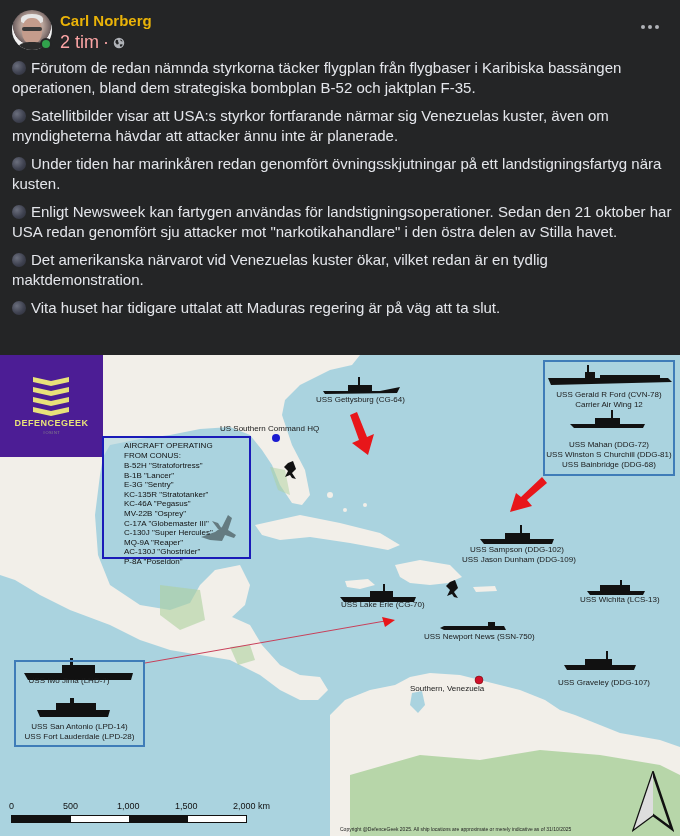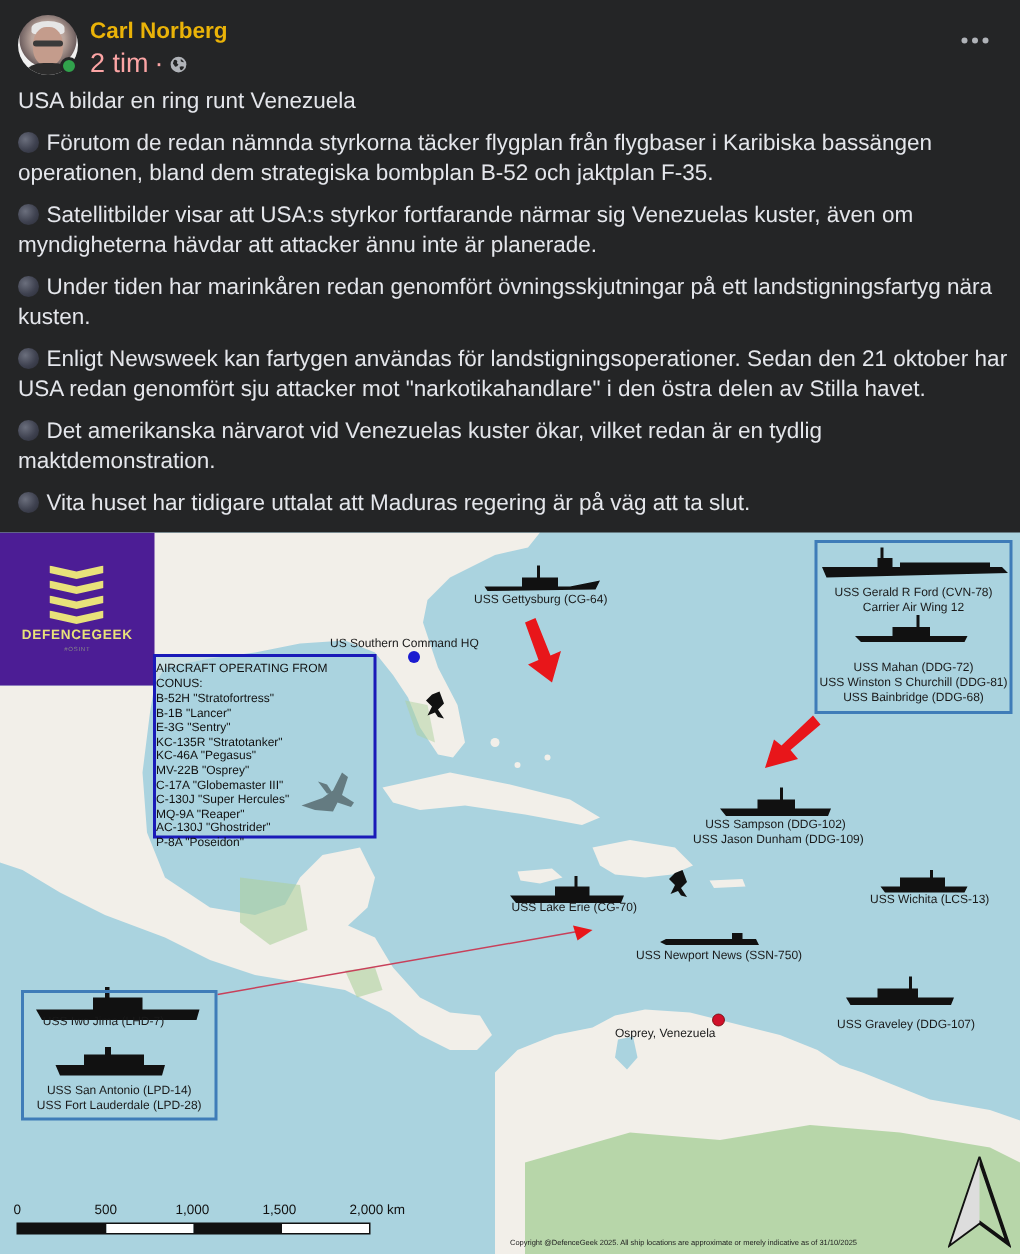--- a/index.html
+++ b/index.html
@@ -25,21 +25,21 @@
   .bullet { display: inline-block; width: 14px; height: 14px; border-radius: 50%; vertical-align: -2px; margin-right: 5px;
     background: radial-gradient(circle at 35% 35%, #6b6f7d 0%, #3f4250 55%, #2a2c36 100%); }
 
   .map { position: absolute; left: 0; top: 355px; width: 680px; height: 481px; overflow: hidden; background: #aad3df; }
   .map svg.geo { position: absolute; left: 0; top: 0; }
   .logo-box { position: absolute; left: 0; top: 0; width: 103px; height: 102px; background: #4c1d95; }
   .logo-chev { position: absolute; left: 33px; width: 36px; height: 9px; }
   .logo-text { position: absolute; left: 0; top: 63px; width: 103px; text-align: center; font-size: 9px; font-weight: bold; letter-spacing: 0.5px; color: #e8e27a; }
   .logo-sub { position: absolute; left: 0; top: 75px; width: 103px; text-align: center; font-size: 4px; color: #888; letter-spacing: 0.5px; }
 
-  .aircraft-box { position: absolute; left: 102px; top: 81px; width: 149px; height: 123px; background: rgba(170,211,223,0.55); border: 2px solid #1a1ab8; padding: 3px 0; }
+  .aircraft-box { position: absolute; left: 102px; top: 81px; width: 149px; height: 123px; background: rgba(170,211,223,0.55); border: 2px solid #1a1ab8; padding: 3px 20px; }
   .aircraft-box .title { font-size: 8px; color: #111; line-height: 10px; }
   .aircraft-box .item { font-size: 8px; color: #111; line-height: 9.6px; }
 
   .label { position: absolute; font-size: 8px; color: #1a1a1a; white-space: nowrap; line-height: 10px; }
   .label.center { text-align: center; }
 
   .ford-box { position: absolute; left: 543px; top: 5px; width: 132px; height: 116px; border: 2px solid #3f7cb8; }
   .amphib-box { position: absolute; left: 14px; top: 305px; width: 131px; height: 87px; border: 2px solid #3f7cb8; }
 
   .scale { position: absolute; left: 11px; top: 446px; }
@@ -71,21 +71,20 @@
     </svg>
   </div>
   <div class="more-button">
     <span></span>
     <span></span>
     <span></span>
   </div>
 </div>
 
 <div class="post-text">
-  <p>USA bildar en ring runt Venezuela</p>
   <p><span class="bullet"></span><span>Förutom de redan nämnda styrkorna täcker flygplan från flygbaser i Karibiska bassängen operationen, bland dem strategiska bombplan B-52 och jaktplan F-35.</span></p>
   <p><span class="bullet"></span><span>Satellitbilder visar att USA:s styrkor fortfarande närmar sig Venezuelas kuster, även om myndigheterna hävdar att attacker ännu inte är planerade.</span></p>
   <p><span class="bullet"></span><span>Under tiden har marinkåren redan genomfört övningsskjutningar på ett landstigningsfartyg nära kusten.</span></p>
   <p><span class="bullet"></span><span>Enligt Newsweek kan fartygen användas för landstigningsoperationer. Sedan den 21 oktober har USA redan genomfört sju attacker mot "narkotikahandlare" i den östra delen av Stilla havet.</span></p>
   <p><span class="bullet"></span><span>Det amerikanska närvarot vid Venezuelas kuster ökar, vilket redan är en tydlig maktdemonstration.</span></p>
   <p><span class="bullet"></span><span>Vita huset har tidigare uttalat att Maduras regering är på väg att ta slut.</span></p>
 </div>
 
 <div class="map">
   <svg class="geo" width="680" height="481" viewBox="0 0 680 481">
@@ -194,21 +193,21 @@
   </div>
 
   <div class="label center" style="left:462px;top:190px;width:110px">
     <div>USS Sampson (DDG-102)</div>
     <div>USS Jason Dunham (DDG-109)</div>
   </div>
   <div class="label" style="left:341px;top:245px">USS Lake Erie (CG-70)</div>
   <div class="label" style="left:580px;top:240px">USS Wichita (LCS-13)</div>
   <div class="label" style="left:424px;top:277px">USS Newport News (SSN-750)</div>
   <div class="label" style="left:558px;top:323px">USS Graveley (DDG-107)</div>
-  <div class="label" style="left:410px;top:329px">Osprey, Venezuela</div>
+  <div class="label" style="left:410px;top:329px">Southern, Venezuela</div>
 
   <div class="amphib-box"></div>
   <div class="label center" style="left:16px;top:321px;width:106px">USS Iwo Jima (LHD-7)</div>
   <div class="label center" style="left:16px;top:367px;width:127px">
     <div>USS San Antonio (LPD-14)</div>
     <div>USS Fort Lauderdale (LPD-28)</div>
   </div>
 
   <div class="scale">
     <div class="scale-labels">

